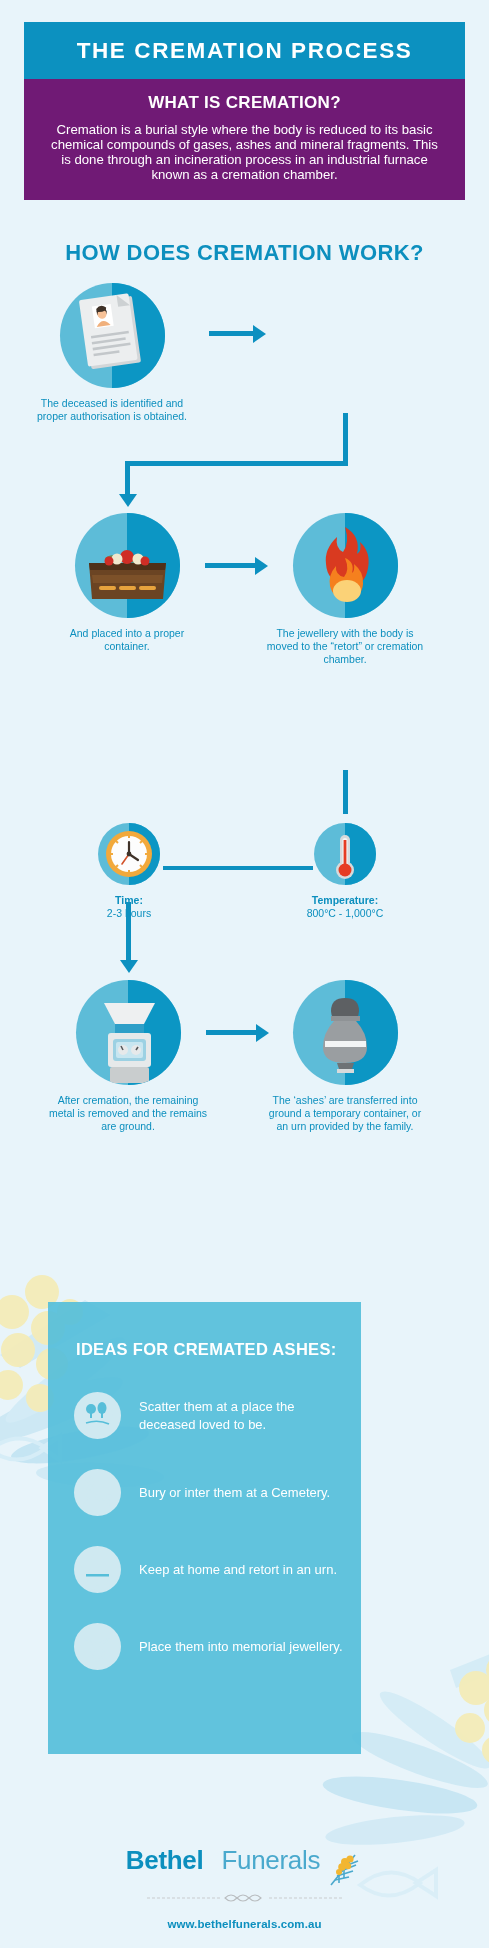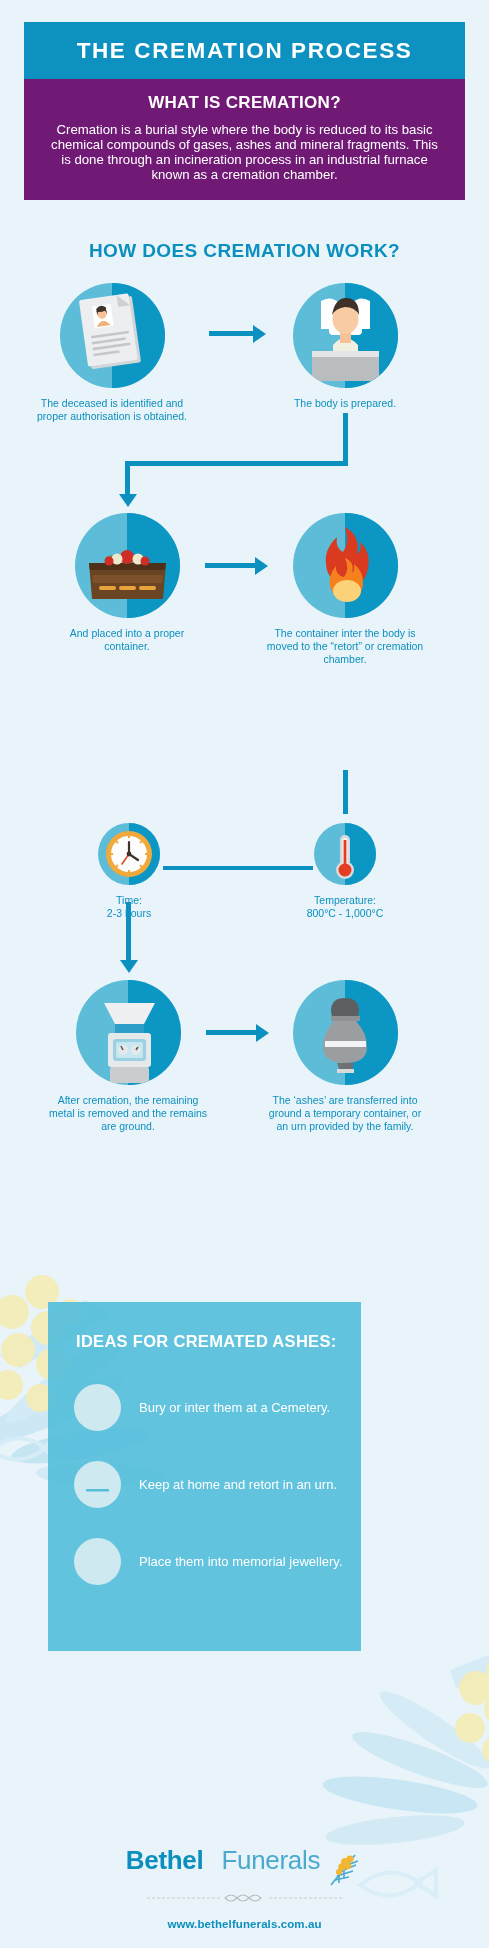--- a/index.html
+++ b/index.html
@@ -23,21 +23,21 @@
     text-align: center;
   }
   .intro-heading {
     font-size: 17px; font-weight: bold; letter-spacing: .3px; margin-bottom: 9px;
   }
   .intro-body { font-size: 13.2px; line-height: 15px; }
 
   
   .section-heading {
     position: absolute; left: 0; top: 240px; width: 489px; text-align: center;
-    color: #0c8fbe; font-size: 19px; font-weight: bold; letter-spacing: .4px;
+    color: #0c8fbe; font-size: 22px; font-weight: bold; letter-spacing: .4px;
   }
 
   
   .flow { position: absolute; left: 0; top: 275px; width: 489px; height: 985px; }
 
   .node { position: absolute; width: 160px; text-align: center; }
   .circle {
     width: 105px; height: 105px; border-radius: 50%;
     margin: 0 auto; position: relative; overflow: hidden;
     background: #5dbcd8;
@@ -45,36 +45,36 @@
   .circle::after {
     content: ""; position: absolute; right: 0; top: 0;
     width: 50%; height: 100%; background: #0c96c4;
   }
   .circle.small { width: 62px; height: 62px; }
   .circle svg { position: absolute; inset: 0; z-index: 2; }
   .caption {
     color: #0c8fbe; font-size: 10.5px; line-height: 13.2px;
     margin-top: 9px; font-weight: normal;
   }
-  .caption.bold-lead b { font-weight: normal; text-align: right; }
+  .caption.bold-lead b { font-weight: bold; text-align: right; }
 
   
   .conn { position: absolute; background: #0c90c0; }
   .arrow-head {
     position: absolute; width: 0; height: 0;
   }
   .ah-right { border-top: 9px solid transparent; border-bottom: 9px solid transparent; border-left: 13px solid #0c90c0; }
   .ah-down  { border-left: 9px solid transparent; border-right: 9px solid transparent; border-top: 13px solid #0c90c0; }
 
   
   .deco { position: absolute; pointer-events: none; }
   .ideas-panel {
-    position: absolute; left: 48px; top: 1302px; width: 313px; height: 349px;
+    position: absolute; left: 48px; top: 1302px; width: 313px; height: 452px;
     background: rgba(86,190,218,0.93);
-    padding: 22px 0 0 0;
+    padding: 30px 0 0 0;
   }
   .ideas-title {
     color: #ffffff; font-size: 16.5px; font-weight: bold;
     letter-spacing: .3px; padding: 8px 0 0 28px;
   }
   .ideas-list { margin-top: 18px; }
   .idea-row { display: flex; align-items: center; padding: 0 16px 0 26px; height: 77px; }
   .idea-icon {
     width: 47px; height: 47px; border-radius: 50%;
     background: #cfe9f1; flex: 0 0 47px; position: relative; margin-right: 18px;
@@ -169,36 +169,20 @@
             <path d="M62 13 L74 25 L62 25 Z" fill="#cdd1d3"></path>
           </g>
         </svg>
       </div>
       <div class="caption">The deceased is identified and proper authorisation is obtained.</div>
     </div>
 
     <div class="conn" style="left:209px; top:56px; width:46px; height:5px;"></div>
     <div class="arrow-head ah-right" style="left:253px; top:49.5px;"></div>
 
-    <div class="node" style="left:265px; top:8px;">
-      <div class="circle">
-        <svg viewBox="0 0 105 105">
-          <path d="M28 18 q10 -6 18 2 l0 26 l-18 0 z" fill="#ffffff"></path>
-          <path d="M77 18 q-10 -6 -18 2 l0 26 l18 0 z" fill="#ffffff"></path>
-          <rect x="36" y="22" width="33" height="30" rx="4" fill="#ffffff"></rect>
-          <path d="M40 62 q12 -14 25 0 l0 14 l-25 0z" fill="#eff0e0"></path>
-          <rect x="47" y="46" width="11" height="14" fill="#f6c197"></rect>
-          <ellipse cx="52.5" cy="36" rx="13" ry="15" fill="#f8cba3"></ellipse>
-          <path d="M39 32 q3 -17 14 -17 q13 0 13 17 q-4 -8 -14 -8 q-9 1 -13 8z" fill="#3f3228"></path>
-          <rect x="19" y="68" width="67" height="6" fill="#e3e5e6"></rect>
-          <rect x="19" y="74" width="67" height="24" fill="#b9bdbf"></rect>
-        </svg>
-      </div>
-      <div class="caption">The body is prepared.</div>
-    </div>
 
     <div class="conn" style="left:343px; top:138px; width:5px; height:51px;"></div>
     <div class="conn" style="left:125px; top:186px; width:223px; height:5px;"></div>
     <div class="conn" style="left:125px; top:186px; width:5px; height:35px;"></div>
     <div class="arrow-head ah-down" style="left:118.5px; top:219px;"></div>
 
     <div class="node" style="left:47px; top:238px;">
       <div class="circle">
         <svg viewBox="0 0 105 105">
           <path d="M14 50 L91 50 L88 86 L17 86 Z" fill="#6b4423"></path>
@@ -227,21 +211,21 @@
     <div class="arrow-head ah-right" style="left:255px; top:281.5px;"></div>
 
     <div class="node" style="left:265px; top:238px;">
       <div class="circle">
         <svg viewBox="0 0 105 105">
           <path d="M52 14 q5 16 -2 25 q-8 -4 -6 -15 q-13 12 -11 27 q1 17 19 22 q20 2 23 -18 q3 -16 -8 -26 q2 9 -3 12 q4 -18 -12 -27z" fill="#d93a20"></path>
           <path d="M52 45 q5 12 -1 19 q-9 -2 -8 -11 q-8 9 -6 20 q3 13 17 13 q15 -1 16 -15 q1 -12 -9 -20 q1 7 -2 9 q3 -11 -7 -15z" fill="#f5801e"></path>
           <ellipse cx="54" cy="78" rx="14" ry="11" fill="#fbd277"></ellipse>
         </svg>
       </div>
-      <div class="caption">The container inter the body is moved to the “retort” or cremation chamber.</div>
+      <div class="caption">The jewellery with the body is moved to the “retort” or cremation chamber.</div>
     </div>
 
     <div class="conn" style="left:343px; top:495px; width:5px; height:44px;"></div>
 
     <div class="node" style="left:49px; top:548px; width:160px;">
       <div class="circle small">
         <svg viewBox="0 0 62 62">
           <circle cx="31" cy="31" r="23" fill="#f2a93b"></circle>
           <circle cx="31" cy="31" r="18" fill="#fdfdfd"></circle>
           <g stroke="#f2a93b" stroke-width="2">
@@ -320,20 +304,34 @@
         </svg>
       </div>
       <div class="caption">The ‘ashes’ are transferred into ground a temporary container, or an urn provided by the family.</div>
     </div>
   </div>
 
   <div class="ideas-panel">
     <div class="ideas-title">IDEAS FOR CREMATED ASHES:</div>
     <div class="ideas-list">
 
+      <div class="idea-row">
+        <div class="idea-icon">
+          <svg viewBox="0 0 47 47">
+            <path d="M8 25 a15 15 0 0 1 31 0 z" fill="#cfe9f1"></path>
+            <circle cx="17" cy="17" r="5" fill="#56bed9"></circle>
+            <rect x="16" y="20" width="2" height="6" fill="#56bed9"></rect>
+            <ellipse cx="28" cy="16" rx="4.5" ry="6" fill="#56bed9"></ellipse>
+            <rect x="27" y="20" width="2" height="6" fill="#56bed9"></rect>
+            <path d="M9 30 q14 -8 29 0 q-14 10 -29 0z" fill="#cfe9f1"></path>
+            <path d="M12 31 q12 -4 23 1" stroke="#56bed9" stroke-width="1.6" fill="none"></path>
+          </svg>
+        </div>
+        <div class="idea-text">Scatter them at a place the deceased loved to be.</div>
+      </div>
 
       <div class="idea-row">
         <div class="idea-icon">
           <svg viewBox="0 0 47 47">
             <path d="M12 10 l4 -3 l3 4 l-4 3z" fill="none" stroke="#cfe9f1" stroke-width="2"></path>
             <rect x="15" y="12" width="3" height="10" transform="rotate(38 16 17)" fill="#cfe9f1"></rect>
             <path d="M16 21 l7 5 l-4 6 l-7 -5z" fill="#cfe9f1"></path>
             <path d="M10 34 q8 -9 16 -1 l0 4 l-18 0z" fill="#cfe9f1"></path>
             <circle cx="31" cy="23" r="2" fill="#cfe9f1"></circle>
             <circle cx="35" cy="28" r="2.5" fill="#cfe9f1"></circle>

